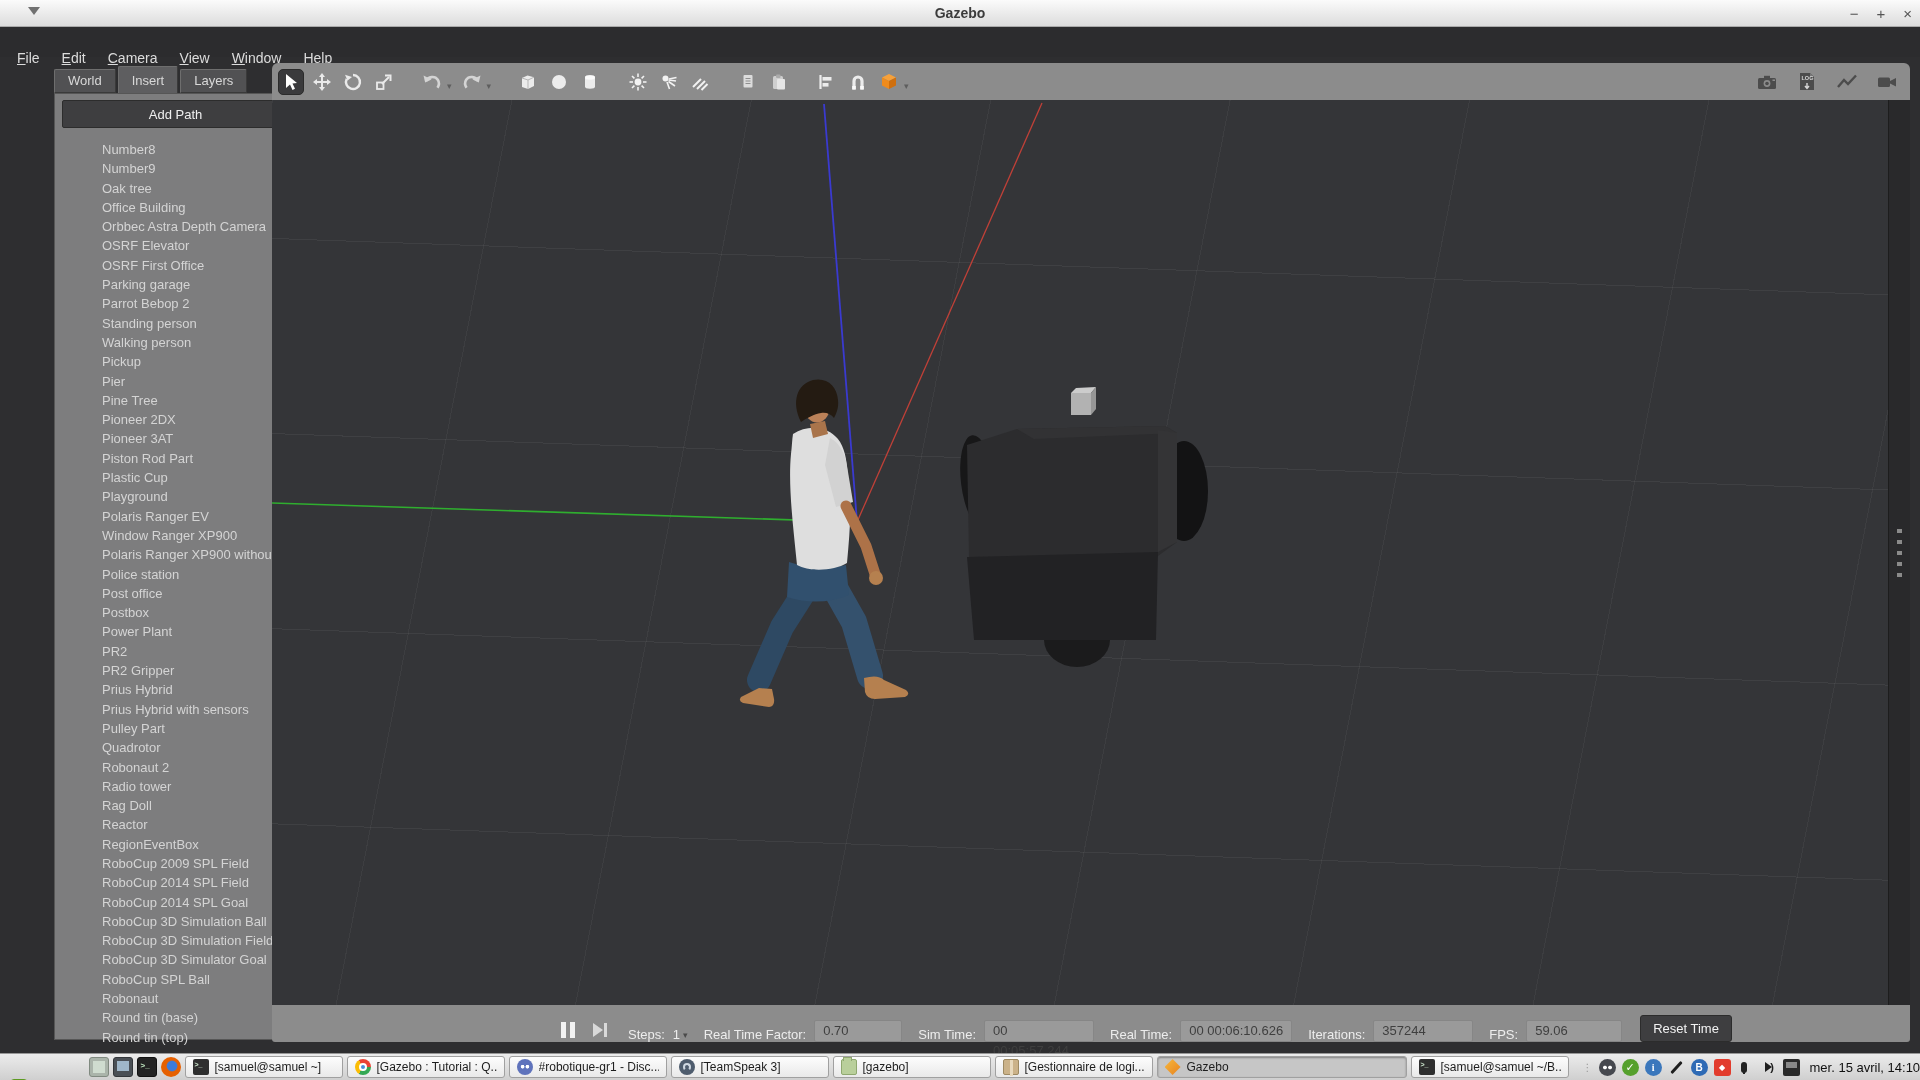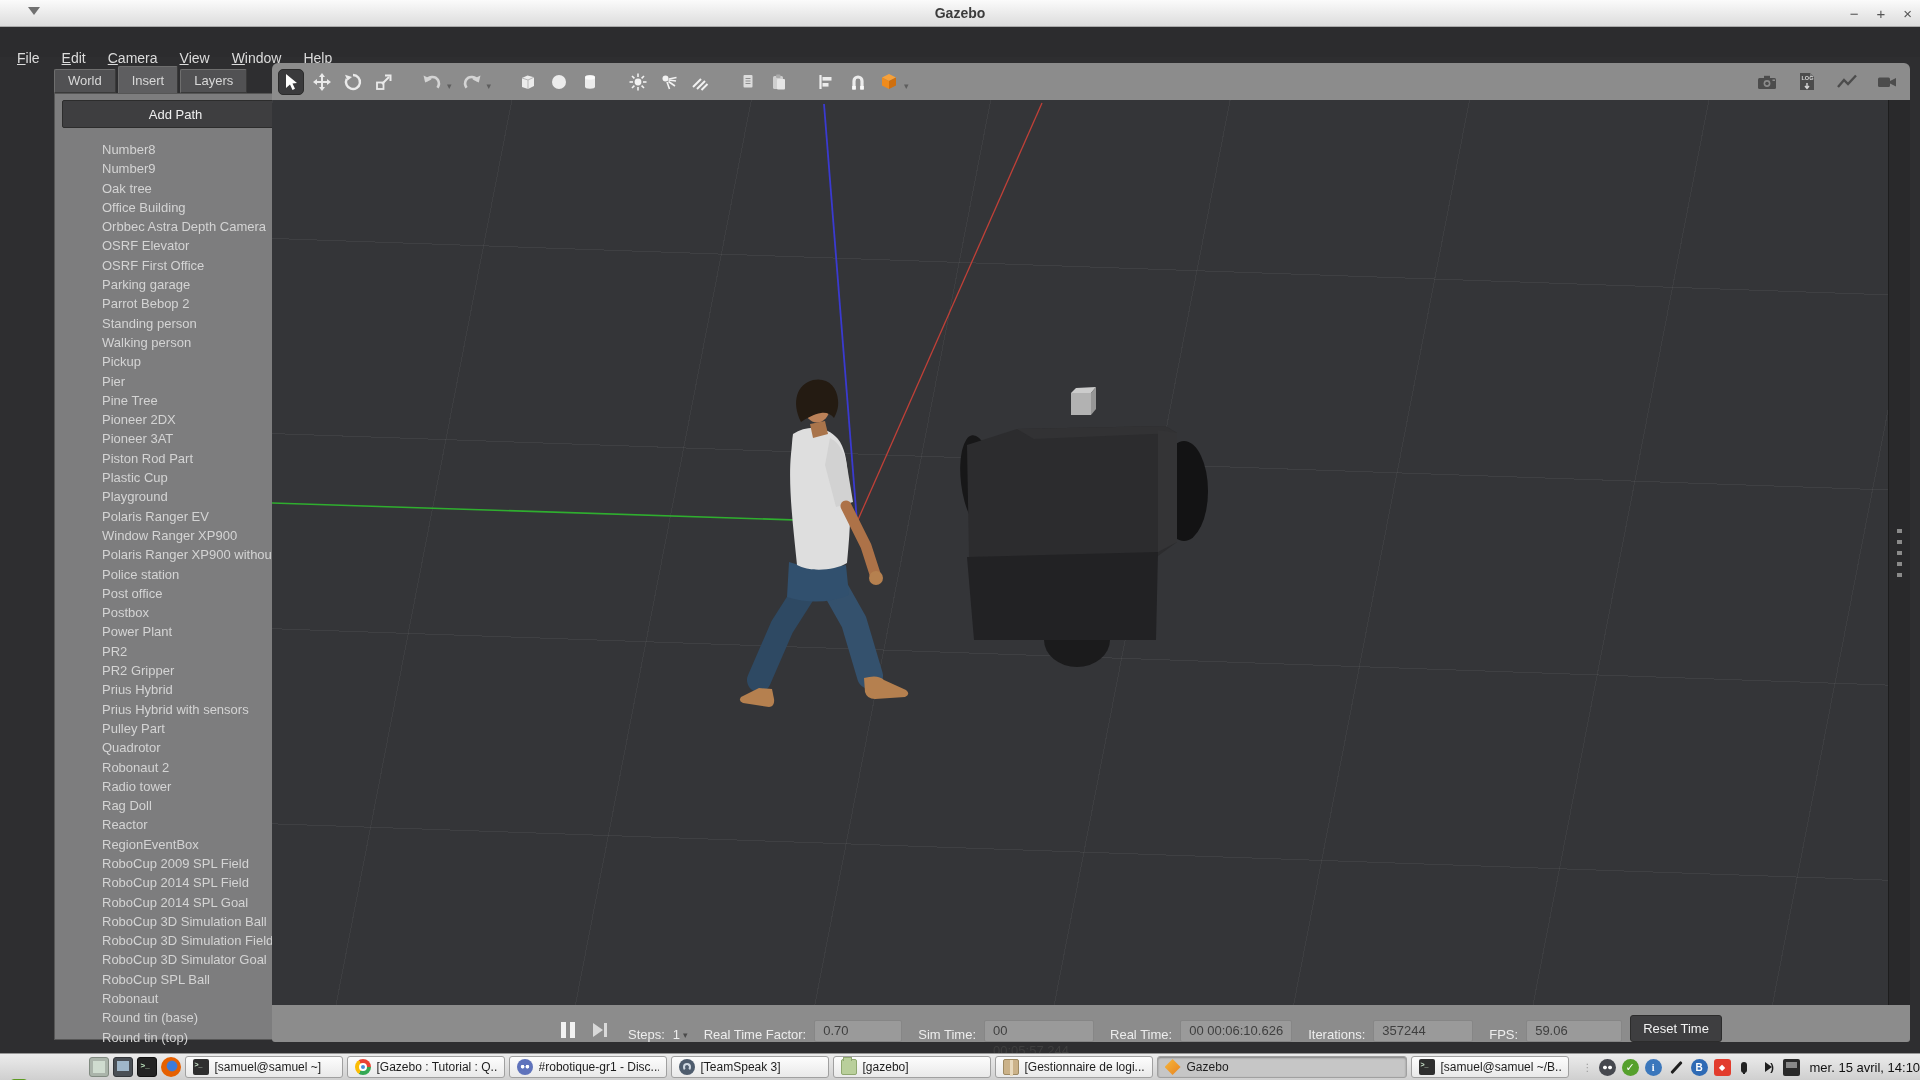--- a/index.html
+++ b/index.html
@@ -74,21 +74,21 @@
   .step-ico{display:flex;align-items:center;gap:1px;}
   .step-ico b{width:0;height:0;border-top:7px solid transparent;border-bottom:7px solid transparent;
     border-left:10px solid #d9d9d9;}
   .step-ico i{width:3px;height:14px;background:#d9d9d9;display:block;}
   .sb-label{color:#ededed;margin-left:8px;}
   .sb-steps{color:#ededed;display:flex;align-items:center;gap:3px;}
   .sb-steps .mini-arrow{font-size:9px;color:#4a4a4a;}
   .sb-box{background:#9a9a9a;border:1px solid #868686;border-radius:2px;color:#3f3f3f;
     height:22px;line-height:20px;padding:0 8px;}
   .w-rtf{width:88px;} .w-sim{width:110px;} .w-real{width:112px;} .w-iter{width:100px;} .w-fps{width:96px;}
-  .sb-reset{height:27px;padding:0 12px;background:#3e3e40;color:#f2f2f2;
+  .sb-reset{margin-left:10px;height:27px;padding:0 12px;background:#3e3e40;color:#f2f2f2;
     border:1px solid #2c2c2c;border-radius:3px;font-size:13px;font-family:inherit;cursor:default;}
 
   
   .taskbar{position:absolute;left:0;top:1053px;width:1920px;height:27px;
     background:linear-gradient(#ececec,#cfcfcf);border-top:1px solid #979797;
     display:flex;align-items:center;gap:4px;padding:0 6px;}
   .mint-btn{display:flex;align-items:flex-end;gap:16px;padding:2px 8px 2px 4px;border-radius:3px;cursor:default;margin-top:41px;}
   .mint-logo{width:18px;height:18px;background:#86c440;border:1px solid #5d9a22;border-radius:4px;
     color:#fff;font-weight:bold;font-size:9px;display:flex;align-items:center;justify-content:center;}
   .mint-btn span.lbl{font-size:13px;color:#222;}

